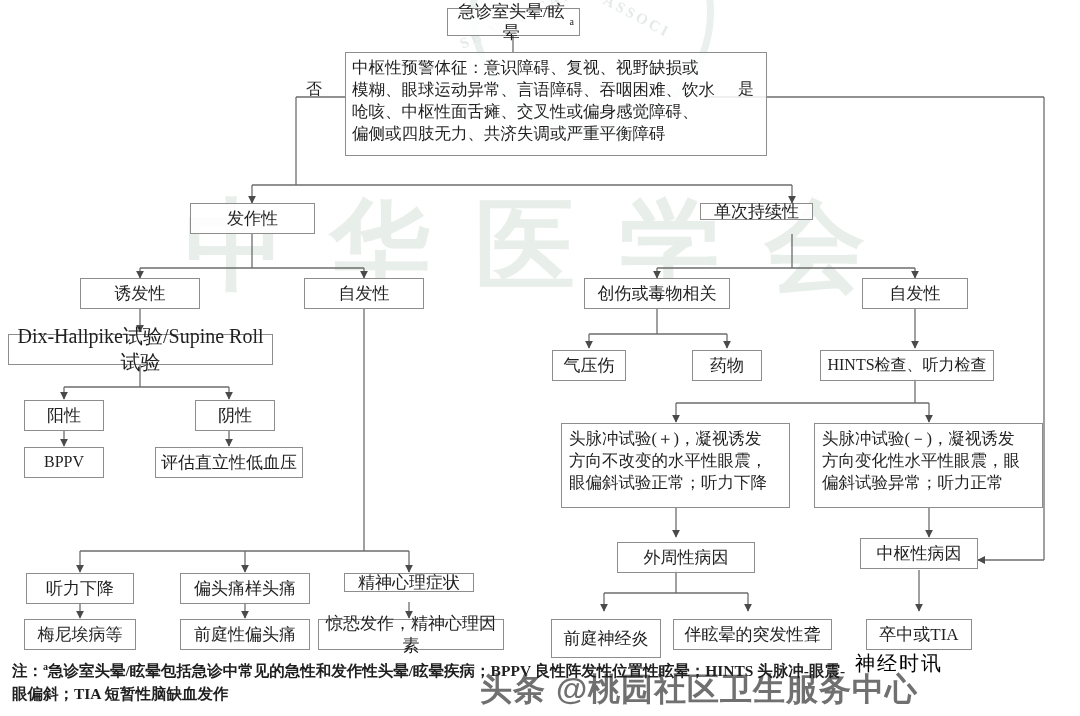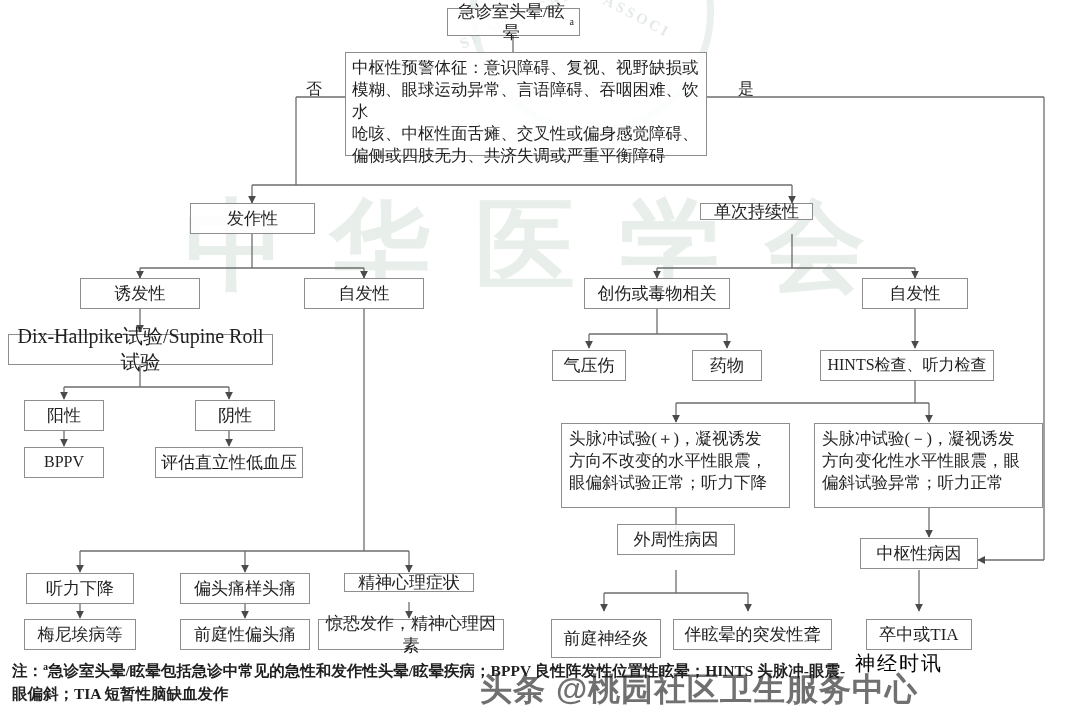--- a/index.html
+++ b/index.html
@@ -213,21 +213,21 @@
 
       <line x1="919" y1="570" x2="919" y2="611" marker-end="url(#ah)"></line>
     </g>
   </svg>
 
   <div class="node" style="left:447px;top:8px;width:133px;height:28px;">
     <span>急诊室头晕/眩晕</span>
       <span class="sup">a</span>
   </div>
 
-  <div class="node big" style="left:345px;top:52px;width:362px;height:104px;">
+  <div class="node big" style="left:345px;top:52px;width:422px;height:104px;">
     <div>中枢性预警体征：意识障碍、复视、视野缺损或</div>
     <div>模糊、眼球运动异常、言语障碍、吞咽困难、饮水</div>
     <div>呛咳、中枢性面舌瘫、交叉性或偏身感觉障碍、</div>
     <div>偏侧或四肢无力、共济失调或严重平衡障碍</div>
   </div>
 
   <div class="edge-label" style="left:306px;top:79px;">否</div>
   <div class="edge-label" style="left:738px;top:79px;">是</div>
 
   <div class="node" style="left:190px;top:203px;width:125px;height:31px;">发作性</div>
@@ -263,21 +263,21 @@
     <div>方向不改变的水平性眼震，</div>
     <div>眼偏斜试验正常；听力下降</div>
   </div>
 
   <div class="node multi" style="left:814px;top:423px;width:229px;height:85px;">
     <div>头脉冲试验(－)，凝视诱发</div>
     <div>方向变化性水平性眼震，眼</div>
     <div>偏斜试验异常；听力正常</div>
   </div>
 
-  <div class="node" style="left:617px;top:524px;width:118px;height:31px;">外周性病因</div>
+  <div class="node" style="left:617px;top:542px;width:138px;height:31px;">外周性病因</div>
 
   <div class="node" style="left:860px;top:538px;width:118px;height:31px;">中枢性病因</div>
 
   <div class="node" style="left:26px;top:573px;width:108px;height:31px;">听力下降</div>
 
   <div class="node" style="left:180px;top:573px;width:130px;height:31px;">偏头痛样头痛</div>
 
   <div class="node" style="left:344px;top:573px;width:130px;height:19px;">精神心理症状</div>
 
   <div class="node" style="left:24px;top:619px;width:112px;height:31px;">梅尼埃病等</div>

